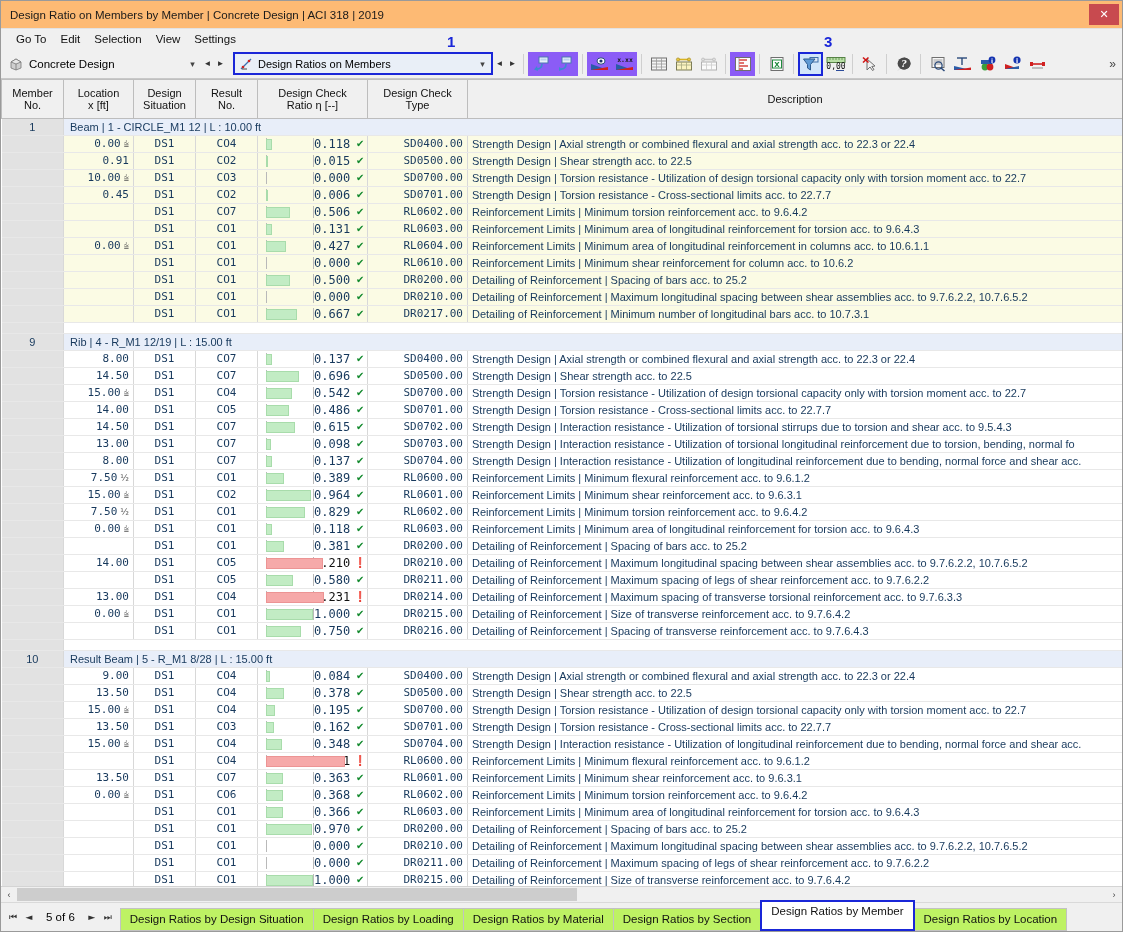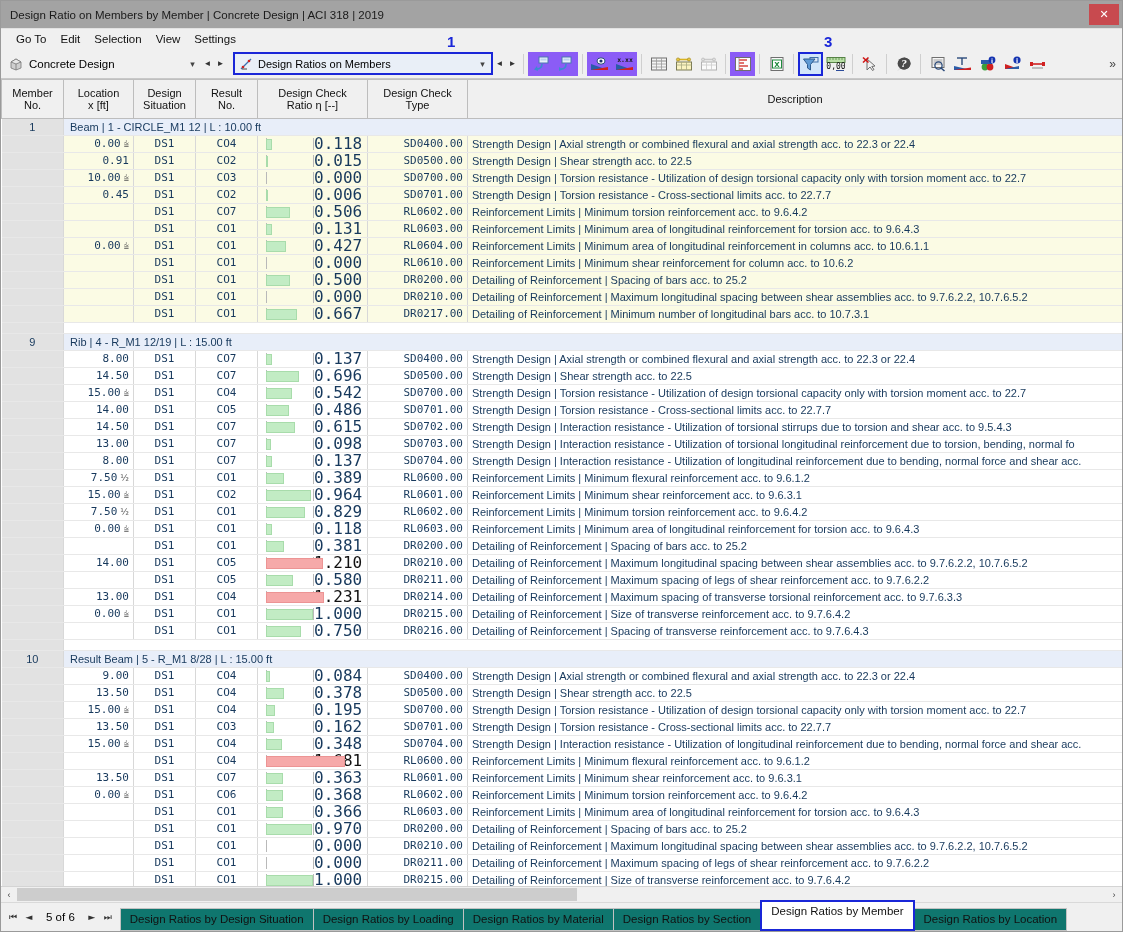--- a/index.html
+++ b/index.html
@@ -7,21 +7,21 @@
     width:1123px;height:932px;overflow:hidden;
     background:#ffffff;
     font-family:"Liberation Sans","DejaVu Sans",sans-serif;
     font-size:11px;color:#000;
     -webkit-font-smoothing:antialiased;
   }
   .app{width:1123px;height:932px;position:relative;display:flex;flex-direction:column;
        border:1px solid #9a9a9a;box-sizing:border-box;background:#f0f0f0;}
 
   
-  .titlebar{height:27px;background:#a3a3a3;display:flex;align-items:center;
+  .titlebar{height:27px;background:#fdba74;display:flex;align-items:center;
             border-bottom:1px solid #e2e2e2;flex:0 0 auto;position:relative;}
   .titlebar .title{padding-left:9px;font-size:11.5px;color:#1a1a1a;white-space:nowrap;}
   .titlebar .spacer{flex:1;}
   .closebtn{width:30px;height:21px;background:#c84a4f;color:#fff;display:flex;
             align-items:center;justify-content:center;font-size:11px;margin-right:3px;
             cursor:pointer;font-family:"DejaVu Sans",sans-serif;}
 
   
   .menubar{height:20px;background:#f0f0f0;display:flex;align-items:center;
            padding-left:8px;flex:0 0 auto;position:relative;}
@@ -82,21 +82,21 @@
 
   .ratiocell{display:flex;align-items:center;height:16px;}
   .barzone{position:relative;width:48px;height:16px;margin-left:4px;flex:0 0 auto;}
   .barzone .tick{position:absolute;top:2px;width:1px;height:12px;background:#b9b9b9;}
   .barzone .tick.t0{left:0;}
   .barzone .tick.t1{left:47px;}
   .barzone .bar{position:absolute;top:3px;left:0;height:11px;}
   .bar.ok{background:#c2ecc4;border:1px solid #a8dcab;box-sizing:border-box;}
   .bar.bad{background:#f6a9a9;border:1px solid #ec9494;box-sizing:border-box;}
   .val{flex:1;text-align:right;padding-right:3px;font-family:"DejaVu Sans Mono",monospace;
-       font-size:16px;color:#16385c;}
+       font-size:12px;color:#16385c;}
   .vmark{width:14px;text-align:center;font-size:10px;flex:0 0 auto;}
   .vmark.ok{color:#138a2e;font-weight:bold;}
   .vmark.bad{color:#d60000;font-weight:bold;}
   tr.bad-row .val{color:#111;}
 
   
   .hscroll{height:15px;background:#f0f0f0;display:flex;align-items:center;flex:0 0 auto;
            border-top:1px solid #d4d4d4;}
   .hsbtn{width:16px;height:15px;display:flex;align-items:center;justify-content:center;
          color:#444;font-size:9px;cursor:pointer;background:#f0f0f0;}
@@ -104,21 +104,21 @@
   .hsthumb{position:absolute;left:0;top:1px;height:13px;width:560px;background:#cdcdcd;cursor:pointer;}
 
   
   .statusbar{height:28px;background:#f0f0f0;display:flex;align-items:center;flex:0 0 auto;
              position:relative;border-top:1px solid #d9d9d9;}
   .pager{display:flex;align-items:center;padding-left:4px;}
   .pbtn{width:16px;height:20px;display:flex;align-items:center;justify-content:center;
         font-size:9px;color:#333;cursor:pointer;font-family:"DejaVu Sans",sans-serif;}
   .pinfo{font-size:11.5px;padding:0 9px;white-space:nowrap;}
   .tabs{display:flex;align-items:flex-end;height:28px;margin-left:4px;}
-  .tab{height:21px;line-height:21px;padding:0 9px;font-size:11.5px;background:#0f766e;
+  .tab{height:21px;line-height:21px;padding:0 9px;font-size:11.5px;background:#bef264;
        border:1px solid #c2c2c2;margin-right:-1px;cursor:pointer;white-space:nowrap;color:#111;}
   .tab.active{background:#ffffff;border:2px solid #1926d8;line-height:19px;height:31px;
               box-sizing:border-box;position:relative;z-index:2;}
 </style>
 </head>
 <body>
 
 <div class="app">
 
   <div class="titlebar">

